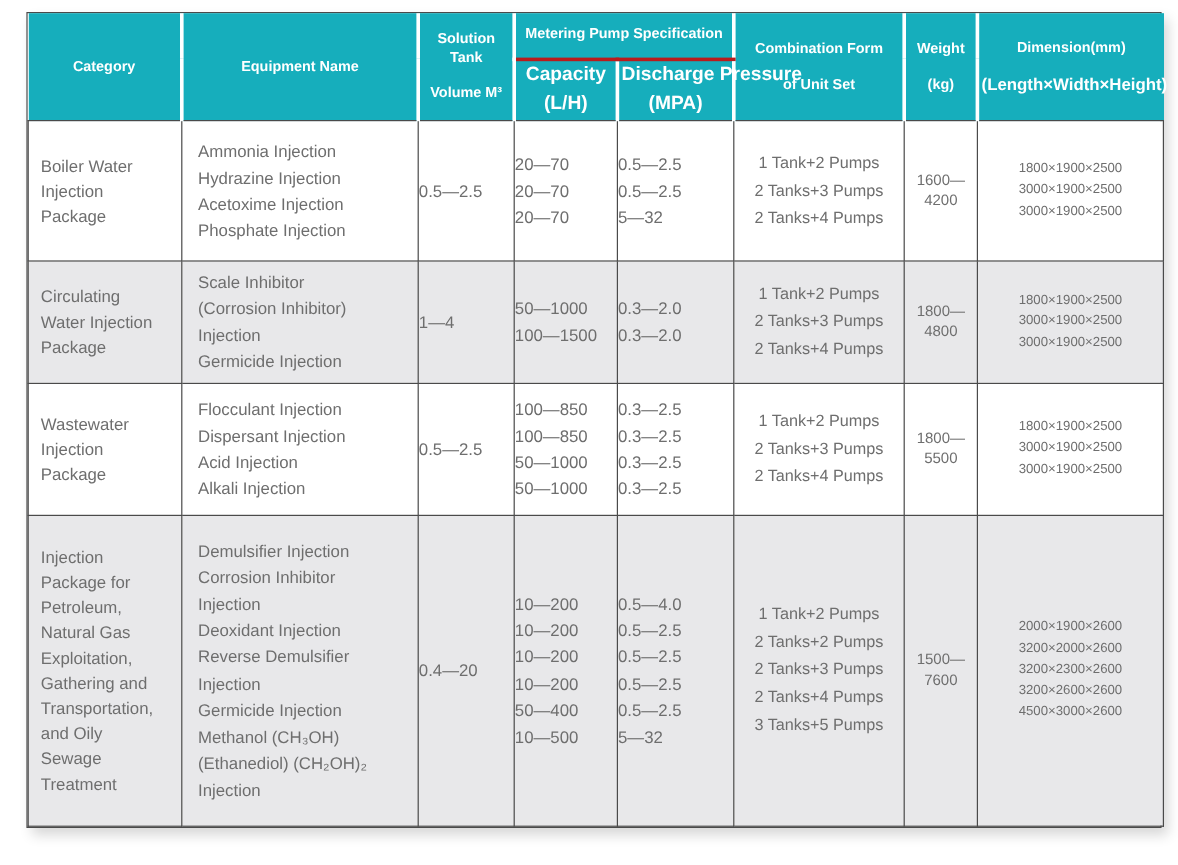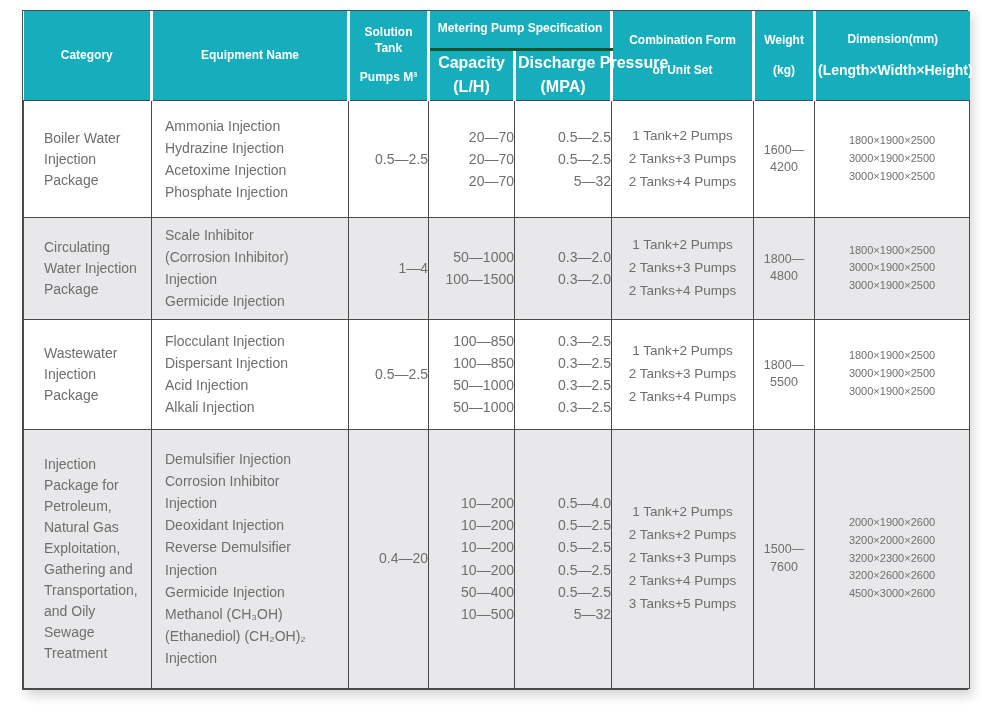--- a/index.html
+++ b/index.html
@@ -30,44 +30,44 @@
     font-weight: bold;
     font-size: 12px;
     text-align: center;
     vertical-align: middle;
     padding: 2px;
     line-height: 1.3;
   }
   thead tr.h-main { height: 38px; }
   thead tr.h-sub  { height: 40px; }
   th.wr { border-right: 3px solid #ffffff; }
-  th.wb { border-bottom: 3px solid #14532d; }
+  th.wb { border-bottom: 3px solid #b91c1c; }
   .th-l1 { display: block; }
   .th-l2 { display: block; margin-top: 14px; }
   .th-l2.tight { margin-top: 4px; }
   th.sub-th { font-size: 16px; white-space: nowrap; }
   th.dim-th .th-l2 { font-size: 14px; }
   
   tbody td {
     border: 1px solid #4a4a4a;
     color: #6e6e6e;
     font-size: 14px;
     vertical-align: middle;
     white-space: pre-line;
     line-height: 1.58;
     background: #ffffff;
   }
   tbody tr.alt td { background: #e8e8ea; }
   tr.r1 { height: 117px; }
   tr.r2 { height: 91px; }
   tr.r3 { height: 110px; }
   tr.r4 { height: 259px; }
-  td.cat   { text-align: left; padding: 6px 6px 6px 20px; line-height: 1.5; }
+  td.cat   { text-align: left; padding: 6px 6px 6px 10px; line-height: 1.5; }
   td.equip { text-align: left; padding: 6px 6px 6px 13px; }
-  td.num   { text-align: right; }
+  td.num   { text-align: left; }
   td.combo { text-align: center; font-size: 13.5px; line-height: 1.7; }
   td.wgt   { text-align: center; font-size: 12.5px; line-height: 1.4; }
   td.dim   { text-align: center; font-size: 11px; line-height: 1.62; }
   .lblock { display: inline-block; text-align: center; }
 </style>
 </head>
 <body>
 
 <div class="table-wrap">
   <table>
@@ -80,21 +80,21 @@
         <col style="width:142px">
       <col style="width:61px">
         <col style="width:155px">
     </colgroup>
     <thead>
       <tr class="h-main">
         <th rowspan="2" class="wr">Category</th>
         <th rowspan="2" class="wr">Equipment Name</th>
         <th rowspan="2" class="wr">
           <span class="th-l1">Solution Tank</span>
-          <span class="th-l2">Pumps M³</span>
+          <span class="th-l2">Volume M³</span>
         </th>
         <th colspan="2" class="wr wb">Metering Pump Specification</th>
         <th rowspan="2" class="wr">
           <span class="th-l1">Combination Form</span>
           <span class="th-l2">of Unit Set</span>
         </th>
         <th rowspan="2" class="wr">
           <span class="th-l1">Weight</span>
           <span class="th-l2">(kg)</span>
         </th>

